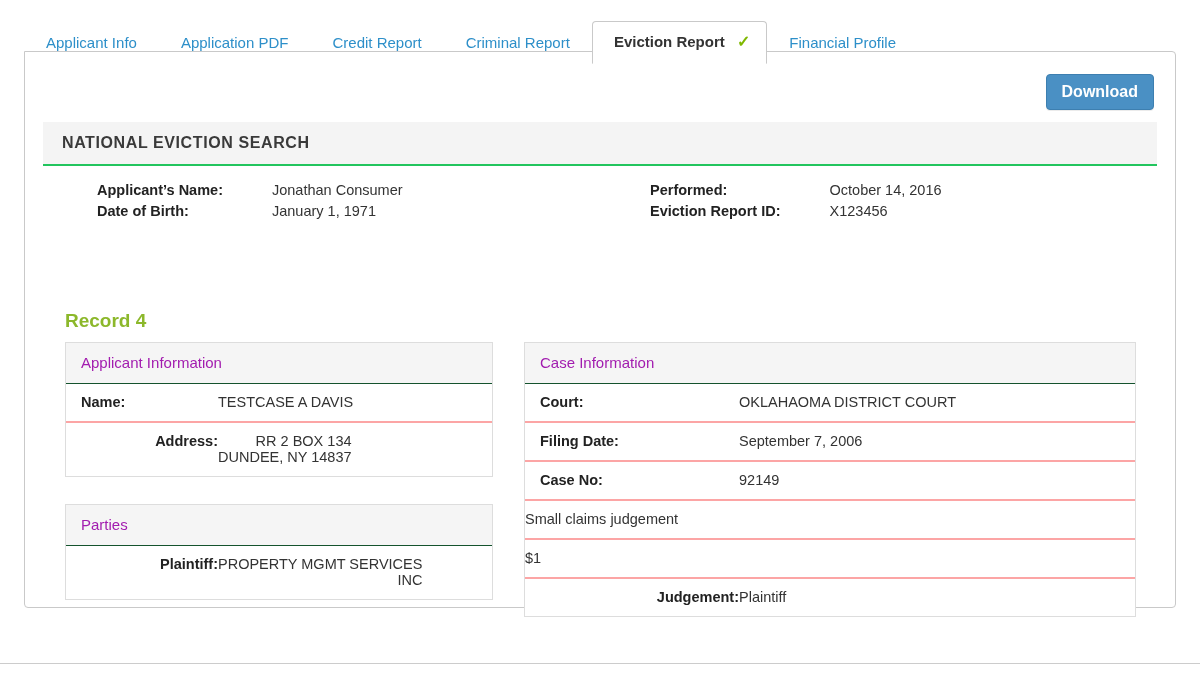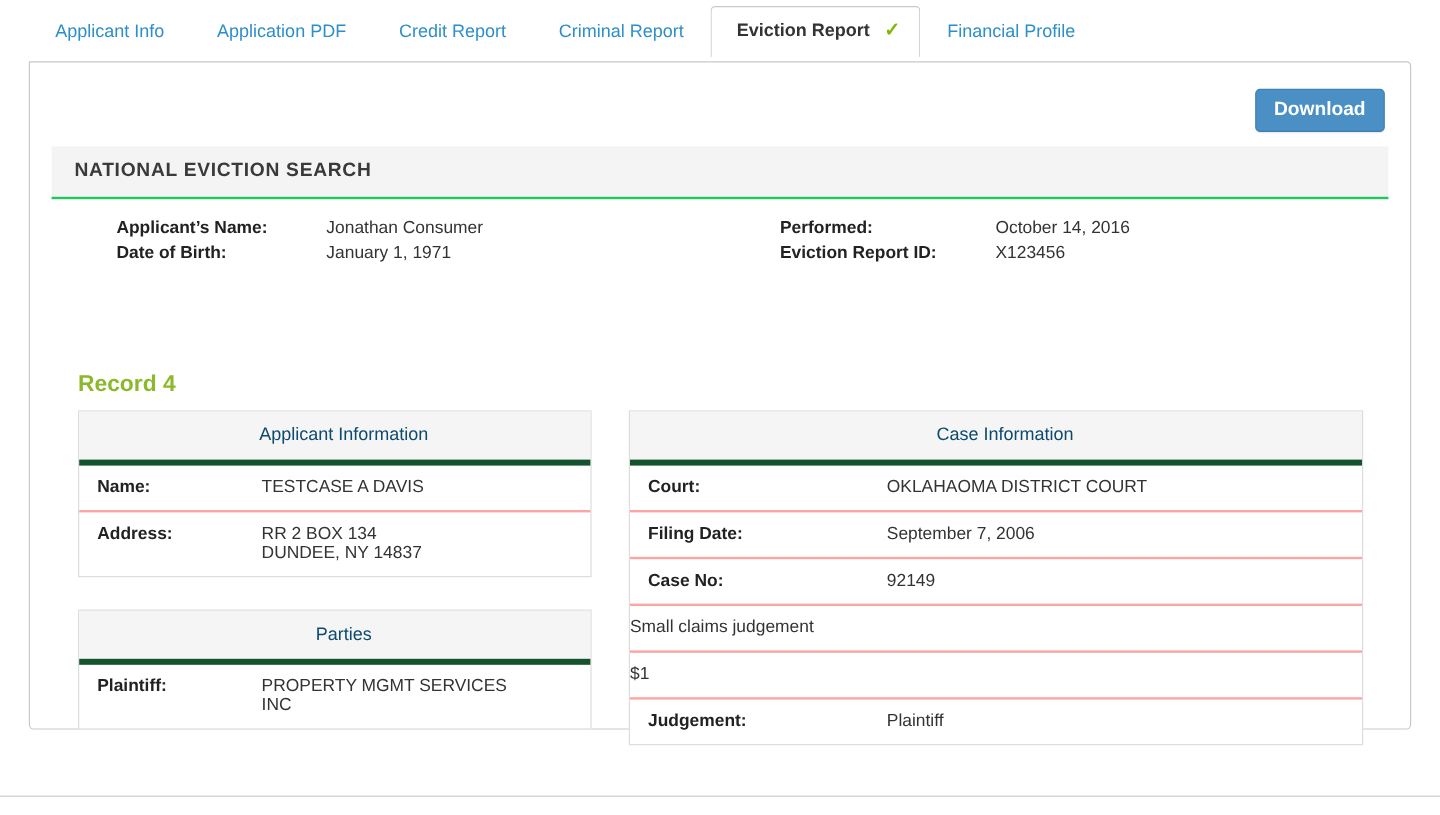--- a/index.html
+++ b/index.html
@@ -9,21 +9,21 @@
     background: #ffffff;
     font-family: "Liberation Sans", sans-serif;
     color: #333333;
     overflow: hidden;
   }
   #app { position: relative; width: 1200px; height: 679px; }
 
   
   .tabbar {
     position: absolute;
-    left: 24px; top: 6px;
+    left: 24px; top: 22px;
     width: 1152px; height: 42px;
     display: flex;
     align-items: flex-end;
   }
   .tab {
     font-size: 15px;
     color: #2d8fc9;
     padding: 11px 21px 12px 21px;
     line-height: 18px;
     border: 1px solid transparent;
@@ -122,34 +122,33 @@
   .col { width: 428px; }
   .col.right { width: 612px; }
 
   .card {
     border: 1px solid #dddddd;
     background: #ffffff;
     margin-bottom: 27px;
   }
   .card-head {
     background: #f5f5f5;
-    border-bottom: 5px solid #14532d;
+    border-bottom: 1px solid #14532d;
     font-size: 15px;
-    color: #0c4a6e;
+    color: #a21caf;
     padding: 11px 0 12px 15px;
-    text-align: center;
   }
   .row {
     display: flex;
     border-bottom: 2px solid #fca5a5;
     padding: 10px 0 11px 0;
     font-size: 14.5px;
     align-items: flex-start;
   }
-  .row:last-child { border-bottom: none; }
+  .row:last-child { border-bottom: none; text-align: right; }
   .row .k {
     font-weight: bold;
     padding-left: 15px;
     color: #222222;
     flex: 0 0 auto;
   }
   .col .row .k { width: 152px; }
   .col.right .row .k { width: 214px; }
   .row .v { color: #333333; white-space: pre-line; }
 

